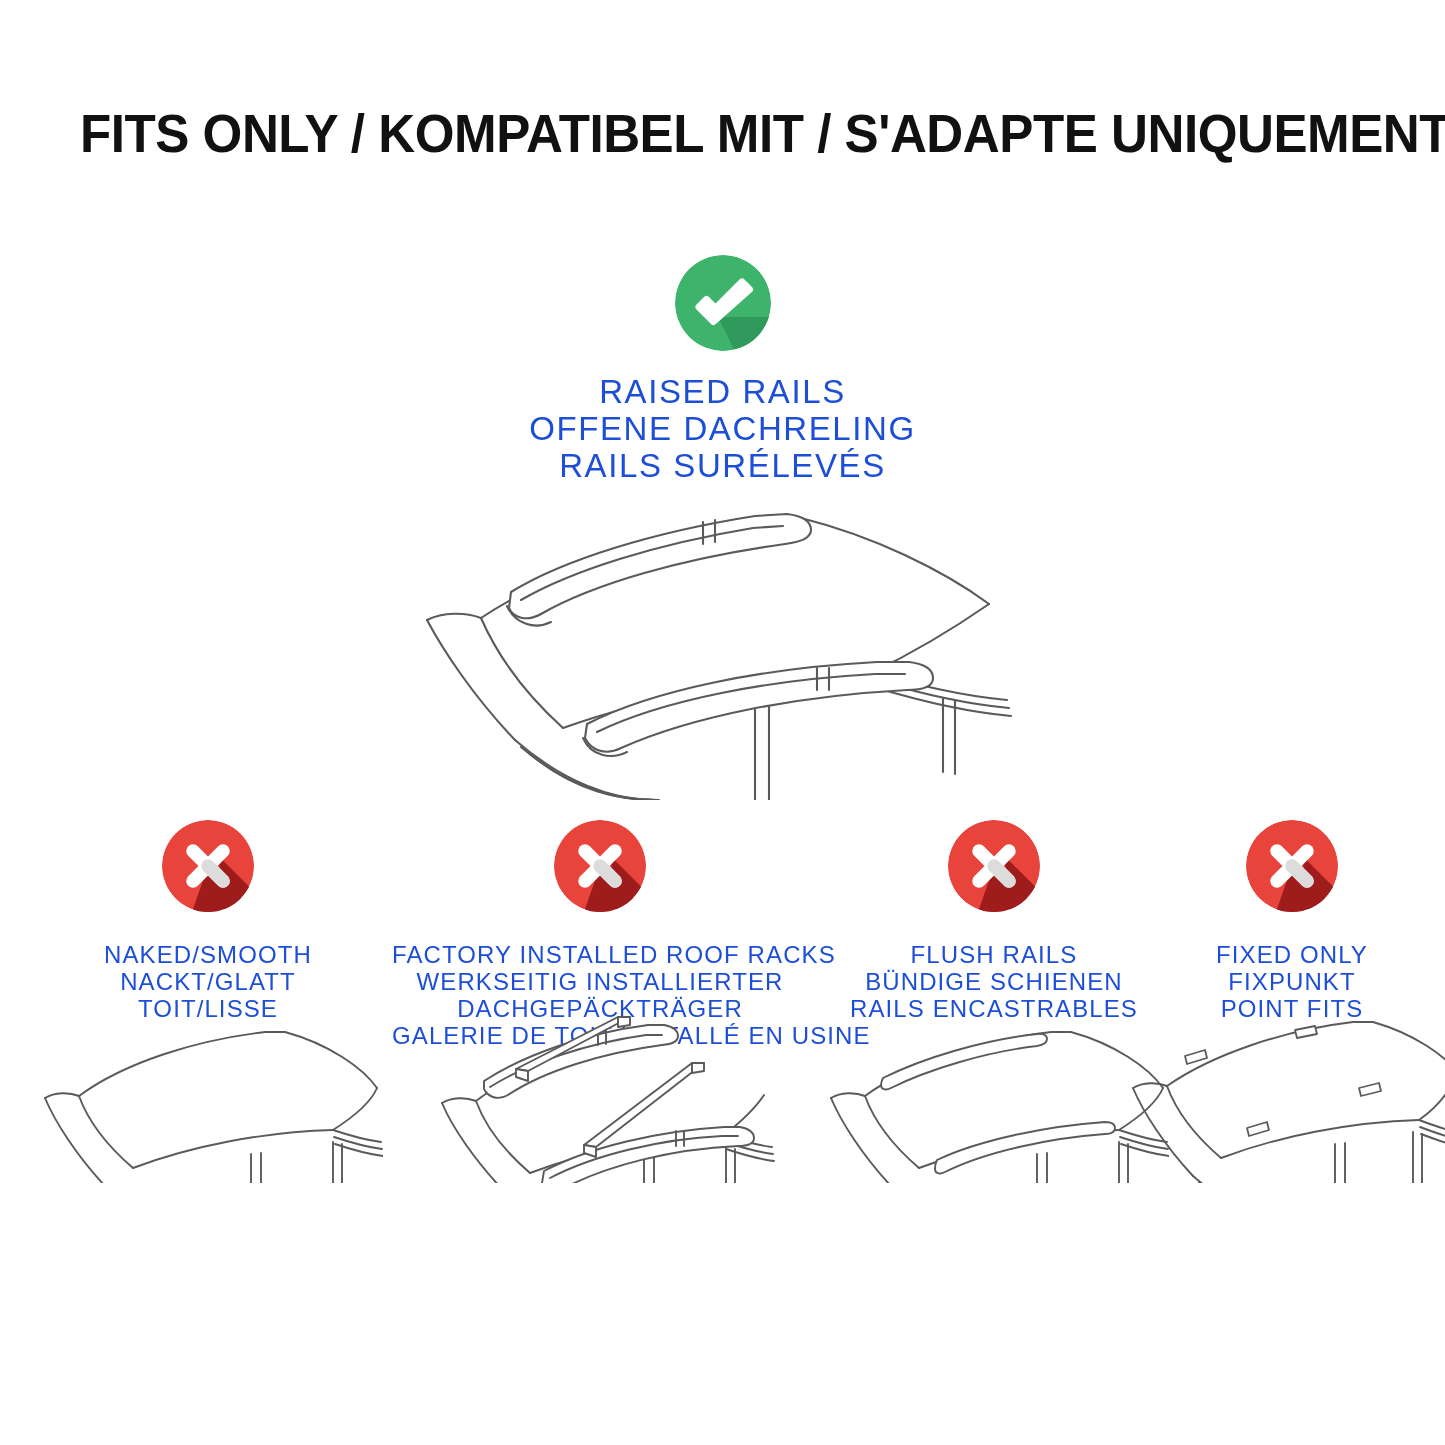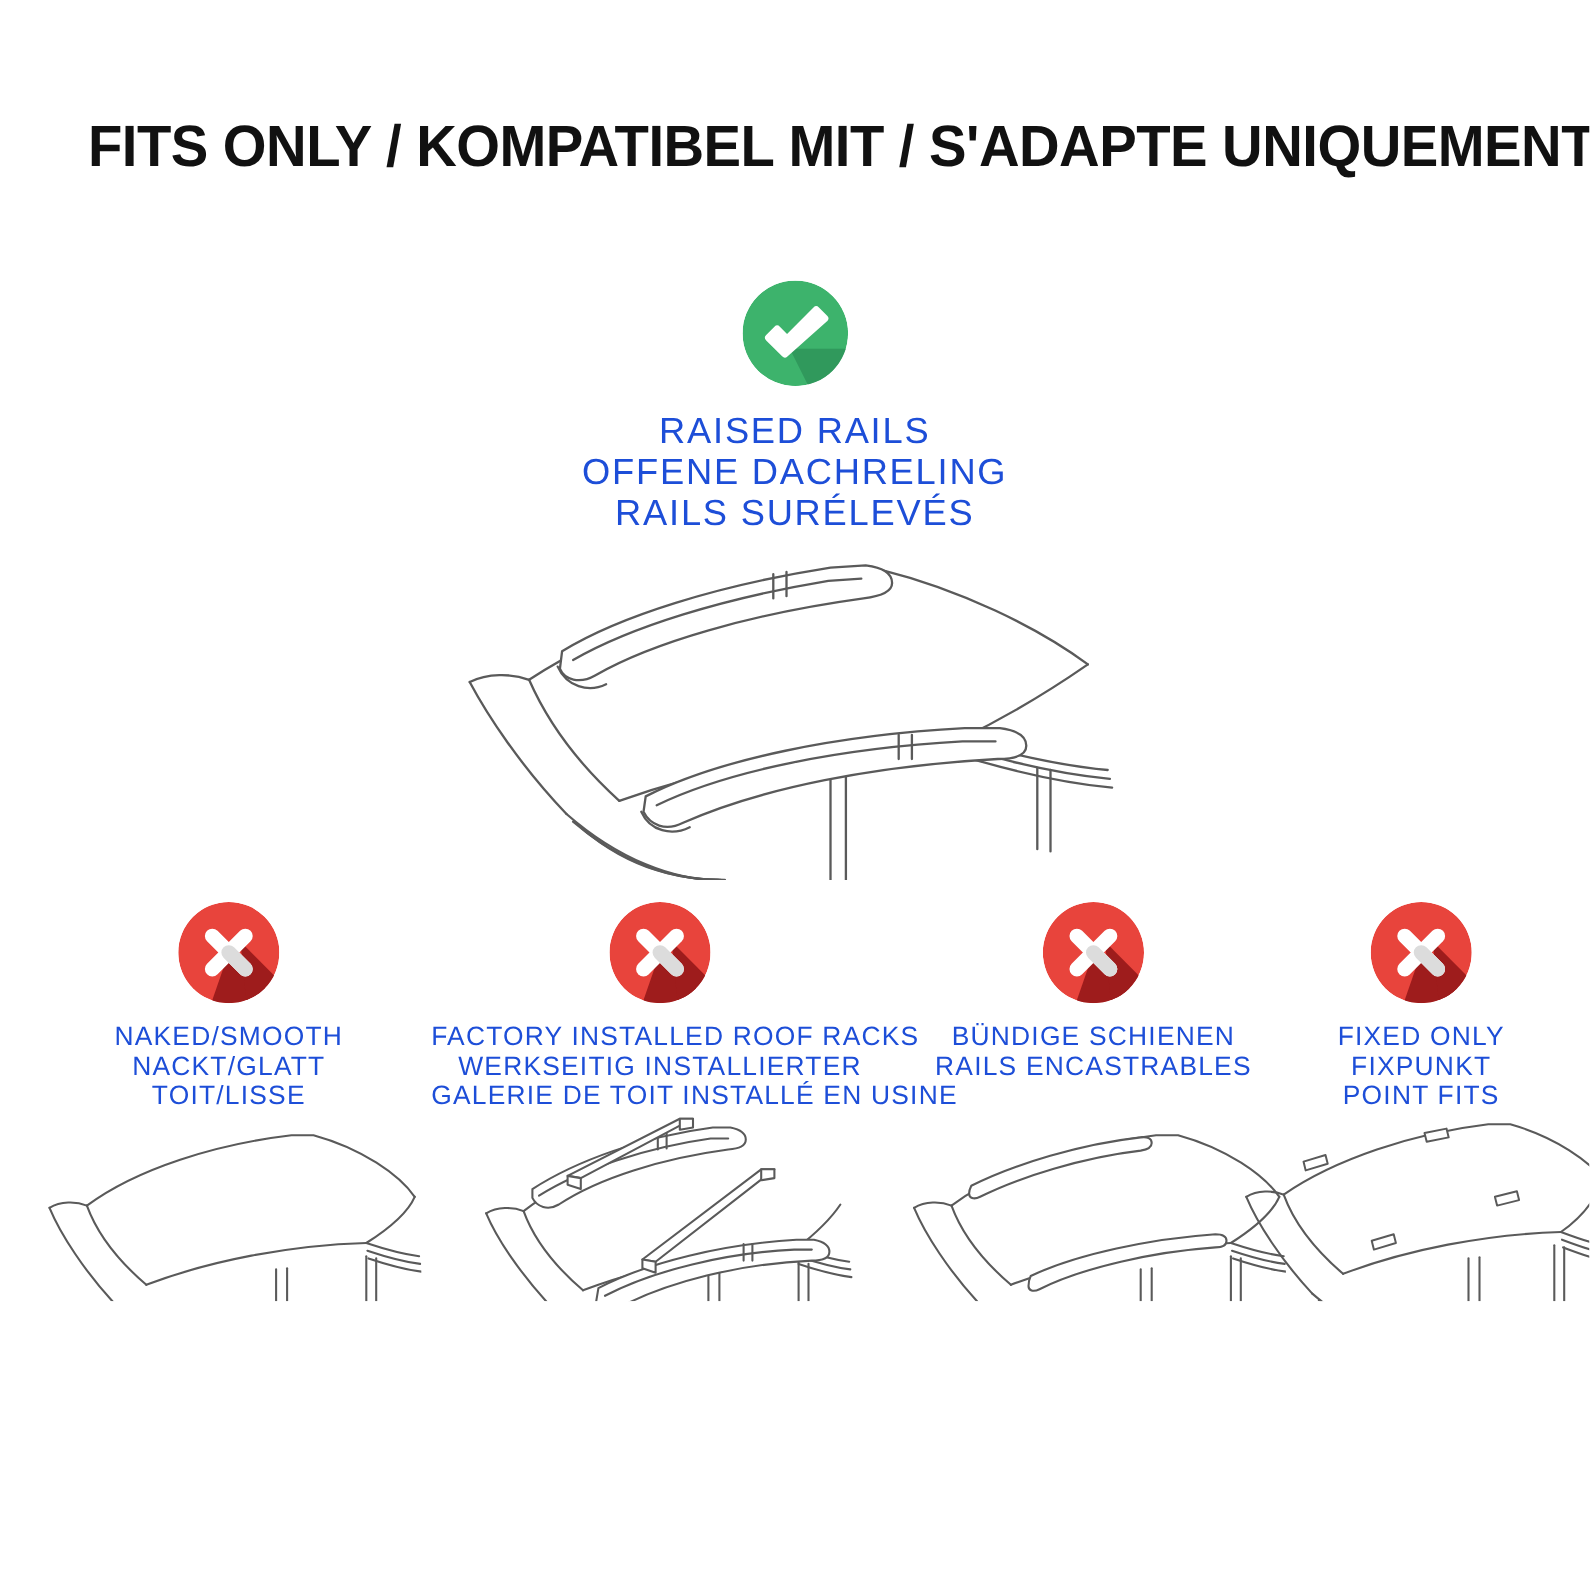--- a/index.html
+++ b/index.html
@@ -67,21 +67,21 @@
     top: 245px;
     transform: translateX(-50%);
     width: 640px;
     height: 300px;
   }
 
   
   .block-no { top: 820px; }
   .block-no .badge { width: 92px; height: 92px; }
   .block-no .labels {
-    margin-top: 17px;
+    margin-top: 29px;
     font-size: 24px;
     line-height: 27px;
     letter-spacing: 1.1px;
   }
   .block-no .art {
     position: absolute;
     left: 50%;
     transform: translateX(-50%);
   }
 
@@ -221,20 +221,21 @@
         <g stroke="#ffffff" stroke-width="13.5" stroke-linecap="round">
           <line x1="31" y1="31" x2="61" y2="61"></line>
           <line x1="61" y1="31" x2="31" y2="61"></line>
         </g>
         <line x1="46" y1="46" x2="61" y2="61" stroke="#DCDCDC" stroke-width="13.5" stroke-linecap="round"></line>
       </svg>
     </div>
     <div class="labels">
       <div>FACTORY INSTALLED ROOF RACKS</div>
       <div>WERKSEITIG INSTALLIERTER</div>
+      <div>DACHGEPÄCKTRÄGER</div>
       <div>GALERIE DE TOIT INSTALLÉ EN USINE</div>
     </div>
 
     <svg class="art" viewBox="0 0 360 240">
       <g fill="none" stroke="#5a5a5a" stroke-width="1.9" stroke-linecap="round" stroke-linejoin="round">
 
         <path d="M56 96 C100 62 170 38 236 30"></path>
         <path d="M56 96 C64 118 82 144 110 168"></path>
         <path d="M110 168 C168 146 238 132 304 130"></path>
         <path d="M304 130 C322 116 336 102 344 90"></path>
@@ -287,20 +288,21 @@
         <path d="M46 46 L92 92 L30 92 Z" fill="#9E1C1C"></path>
         <path d="M56.5 36 L92 71.5 L92 92 L62 92 Z" fill="#9E1C1C"></path>
         <g stroke="#ffffff" stroke-width="13.5" stroke-linecap="round">
           <line x1="31" y1="31" x2="61" y2="61"></line>
           <line x1="61" y1="31" x2="31" y2="61"></line>
         </g>
         <line x1="46" y1="46" x2="61" y2="61" stroke="#DCDCDC" stroke-width="13.5" stroke-linecap="round"></line>
       </svg>
     </div>
     <div class="labels">
+      <div>FLUSH RAILS</div>
       <div>BÜNDIGE SCHIENEN</div>
       <div>RAILS ENCASTRABLES</div>
     </div>
 
     <svg class="art" viewBox="0 0 350 230">
       <g fill="none" stroke="#5a5a5a" stroke-width="1.9" stroke-linecap="round" stroke-linejoin="round">
         <path d="M46 80 C92 46 164 24 232 16 L252 16 C296 28 330 52 344 72"></path>
         <path d="M46 80 C54 102 72 128 100 152"></path>
         <path d="M100 152 C158 130 230 116 300 114"></path>
         <path d="M300 114 C322 100 338 86 344 72"></path>

